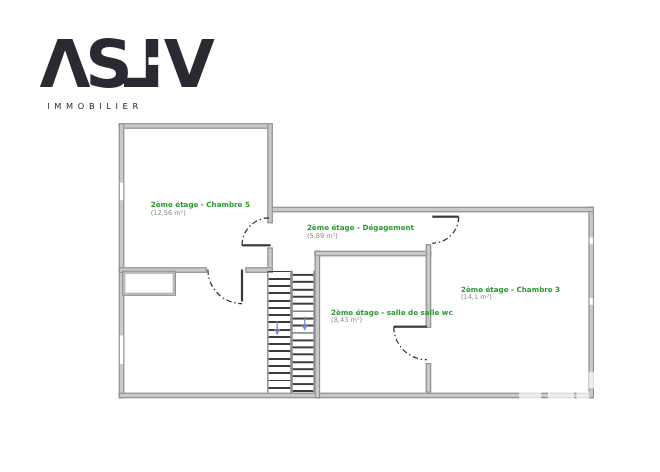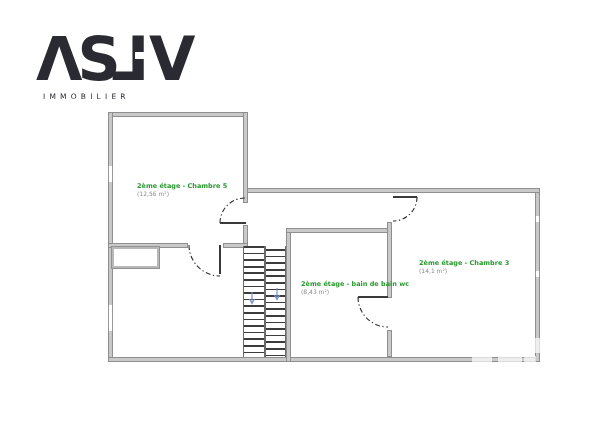--- a/index.html
+++ b/index.html
@@ -83,26 +83,30 @@
     <g stroke="#7b8fd0" stroke-width="1.2" fill="none">
       <path d="M 277 288 L 277 299"></path>
         <path d="M 274.5 295 L 277 299.5 L 279.5 295"></path>
     </g>
   </svg>
 
   <div class="room-label" style="left:137px;top:182px">
     <div class="rl-name">2ème étage - Chambre 5</div>
     <div class="rl-area">(12,56 m²)</div>
   </div>
+  <div class="room-label" style="left:279px;top:203px">
+    <div class="rl-name">2ème étage - Dégagement</div>
+    <div class="rl-area">(5,89 m²)</div>
+  </div>
   <div class="room-label" style="left:419px;top:259px">
     <div class="rl-name">2ème étage - Chambre 3</div>
     <div class="rl-area">(14,1 m²)</div>
   </div>
   <div class="room-label" style="left:301px;top:280px">
-    <div class="rl-name">2ème étage - bain de bain wc</div>
+    <div class="rl-name">2ème étage - salle de salle wc</div>
     <div class="rl-area">(8,43 m²)</div>
   </div>
 
   <div class="wm" style="left:472px;top:356px;width:20px;height:7px"></div>
   <div class="wm" style="left:498px;top:355px;width:24px;height:9px"></div>
   <div class="wm" style="left:524px;top:356px;width:12px;height:8px"></div>
   <div class="wm" style="left:535px;top:338px;width:6px;height:15px"></div>
 
 </div>
 

